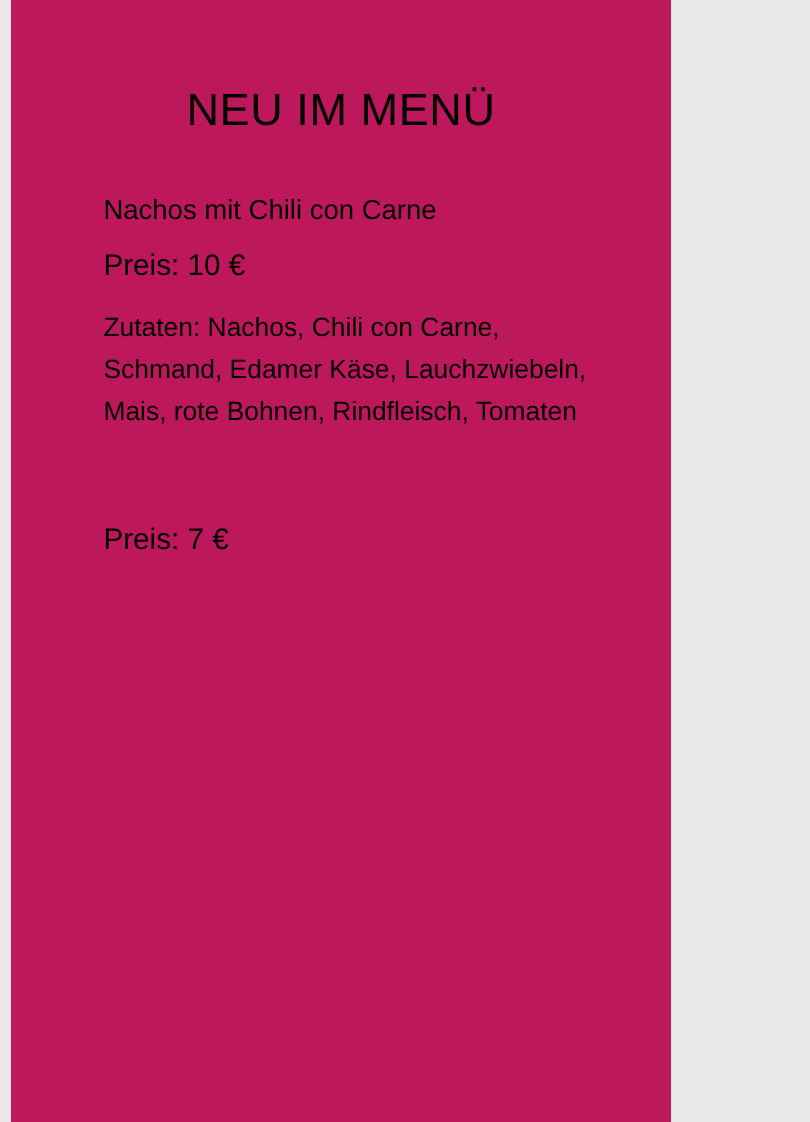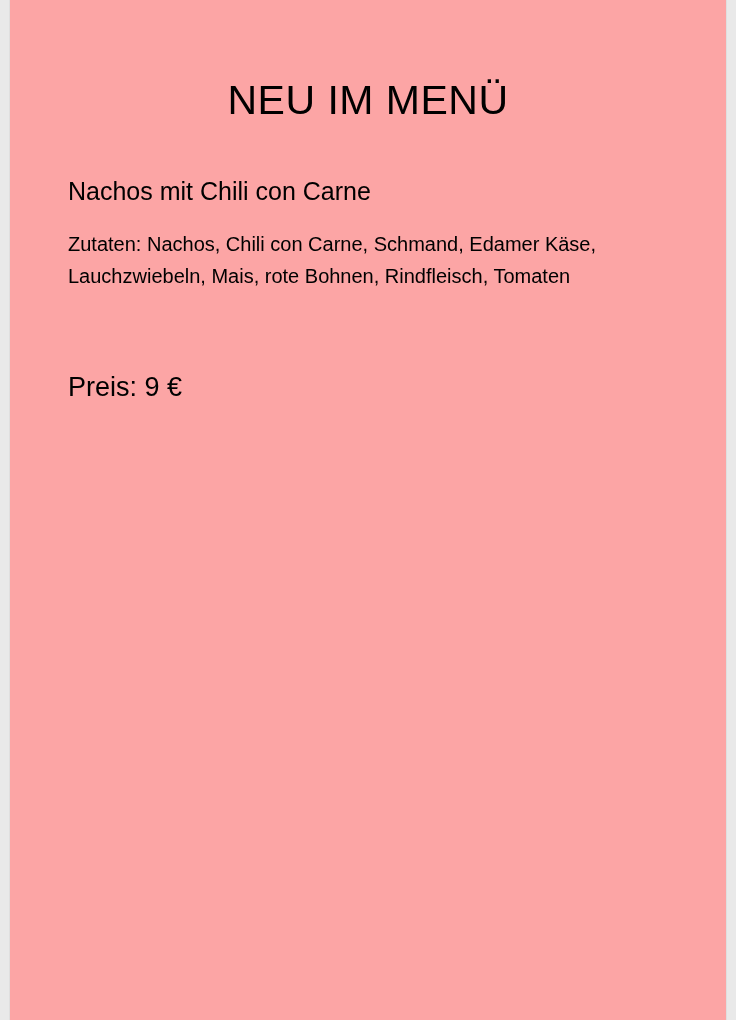--- a/index.html
+++ b/index.html
@@ -10,38 +10,39 @@
   body {
     width: 736px;
     height: 1020px;
     font-family: "Liberation Sans", sans-serif;
     -webkit-font-smoothing: antialiased;
   }
   .page {
     position: absolute;
     left: 10px;
     top: 0;
-    width: 716px;
+    width: 600px;
     height: 1020px;
-    background: #fca5a5;
+    background: #be185d;
     box-shadow: 0 0 0 1px rgba(0,0,0,0.04);
     overflow: hidden;
   }
   .doc-title {
     text-align: center;
     font-size: 41px;
     font-weight: 400;
     color: #000000;
     letter-spacing: 0.5px;
     margin: 0;
     padding-top: 78px;
     line-height: 1.1;
   }
   .content {
     padding: 0 58px 0 58px;
+    margin-left: 26px;
   }
   .item {
     margin: 0;
   }
   .item-first {
     margin-top: 52px;
   }
   .item-gap {
     margin-top: 78px;
   }
@@ -53,40 +54,41 @@
     margin: 0 0 4px 0;
   }
   .item-price {
     font-size: 27px;
     font-weight: 400;
     color: #000000;
     line-height: 1.3;
     margin: 16px 0 0 0;
   }
   .item-ingredients {
-    font-size: 20px;
+    font-size: 24px;
     font-weight: 400;
     color: #000000;
     line-height: 1.62;
     margin: 20px 0 0 0;
     max-width: 600px;
   }
 </style>
 </head>
 <body>
 
 <div class="page">
 
   <h1 class="doc-title">NEU IM MENÜ</h1>
 
   <div class="content">
 
     <div class="item item-first">
       <p class="item-name">Nachos mit Chili con Carne</p>
+      <p class="item-price">Preis: 10 €</p>
       <p class="item-ingredients">Zutaten: Nachos, Chili con Carne, Schmand, Edamer Käse, Lauchzwiebeln, Mais, rote Bohnen, Rindfleisch, Tomaten</p>
     </div>
 
     <div class="item item-gap">
-      <p class="item-price">Preis: 9 €</p>
+      <p class="item-price">Preis: 7 €</p>
     </div>
 
   </div>
 </div>
 
 </body></html>

